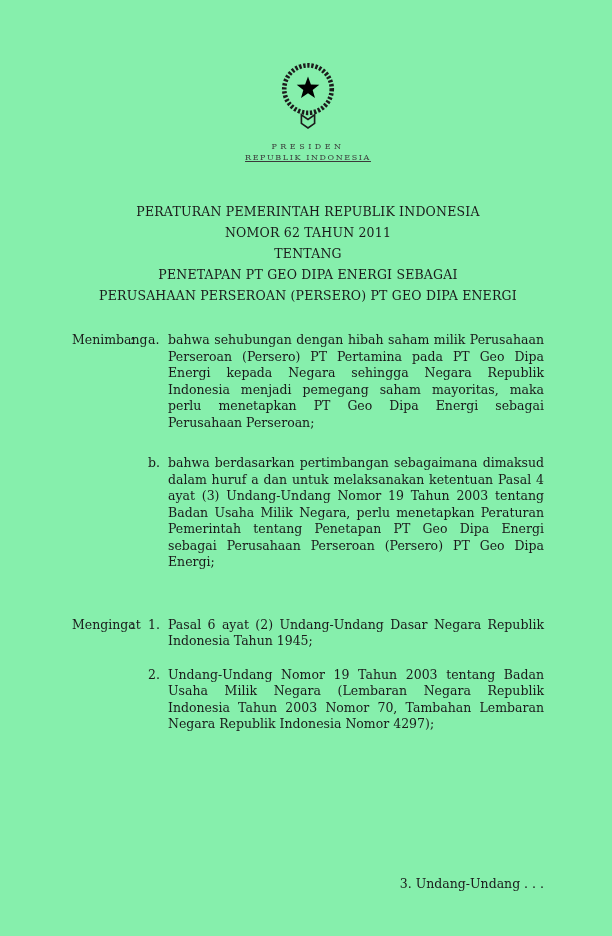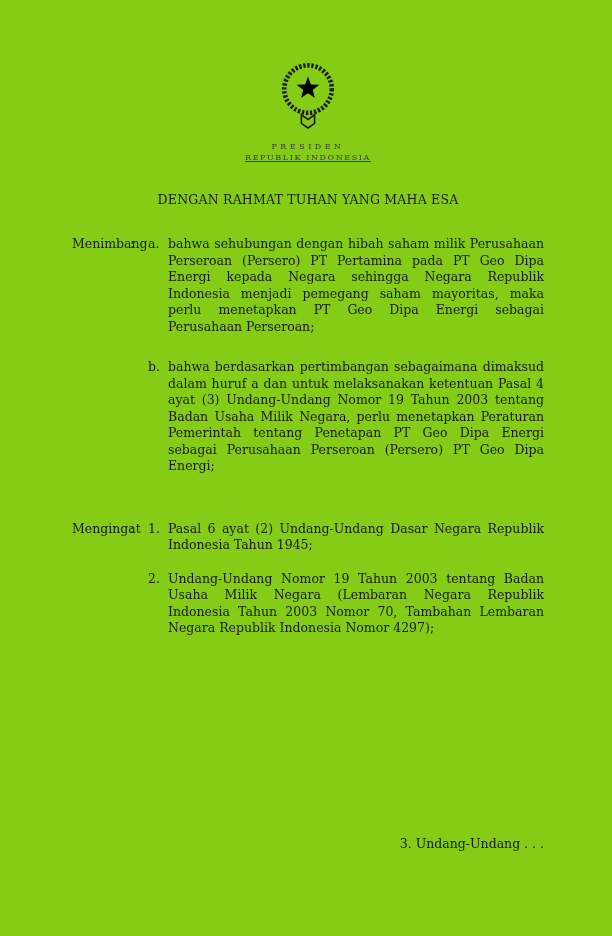--- a/index.html
+++ b/index.html
@@ -5,21 +5,21 @@
   html, body {
     margin: 0;
     padding: 0;
     background: #ffffff;
   }
   .page {
     position: relative;
     width: 612px;
     height: 936px;
     margin: 0 auto;
-    background: #84cc16;
+    background: #86efac;
     font-family: "DejaVu Serif", "Liberation Serif", serif;
     color: #1a1a1a;
     overflow: hidden;
     box-sizing: border-box;
     padding: 0 68px 0 72px;
   }
   
   .emblem-wrap {
     margin-top: 58px;
     text-align: center;
@@ -84,21 +84,21 @@
   .item-marker { width: 20px; flex-shrink: 0; }
   .item-text {
     flex: 1;
     text-align: justify;
     text-justify: inter-word;
   }
   
   .catchword {
     position: absolute;
     right: 68px;
-    top: 836px;
+    top: 876px;
     font-size: 12.5px;
   }
 </style>
 </head>
 <body>
 
 <div class="page">
 
   <div class="emblem-wrap">
     <svg width="66" height="78" viewBox="0 0 100 118" aria-hidden="true">
@@ -109,22 +109,28 @@
 
       <path d="M40 86 L50 93 L60 86 L60 99 L50 106 L40 99 Z" fill="none" stroke="#1c1c1c" stroke-width="2.5"></path>
     </svg>
   </div>
 
   <div class="agency">
     <div class="line1">PRESIDEN</div>
     <div class="line2">REPUBLIK INDONESIA</div>
   </div>
 
+  <div class="title-block">
+    <div>PERATURAN PEMERINTAH REPUBLIK INDONESIA</div>
+    <div>NOMOR 62 TAHUN 2011</div>
+    <div>TENTANG</div>
+    <div>PENETAPAN PT GEO DIPA ENERGI SEBAGAI</div>
+    <div>PERUSAHAAN PERSEROAN (PERSERO) PT GEO DIPA ENERGI</div>
+  </div>
 
-  <div class="preamble">DENGAN RAHMAT TUHAN YANG MAHA ESA</div>
 
 
   <div class="clause menimbang">
     <div class="clause-label">Menimbang</div>
     <div class="clause-colon">:</div>
     <div class="clause-items">
       <div class="clause-item">
         <div class="item-marker">a.</div>
         <div class="item-text">bahwa sehubungan dengan hibah saham milik Perusahaan Perseroan (Persero) PT Pertamina pada PT Geo Dipa Energi kepada Negara sehingga Negara Republik Indonesia menjadi pemegang saham mayoritas, maka perlu menetapkan PT Geo Dipa Energi sebagai Perusahaan Perseroan;</div>
       </div>

